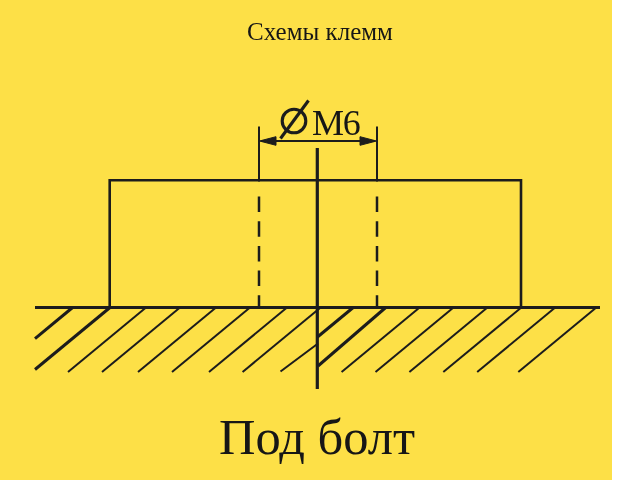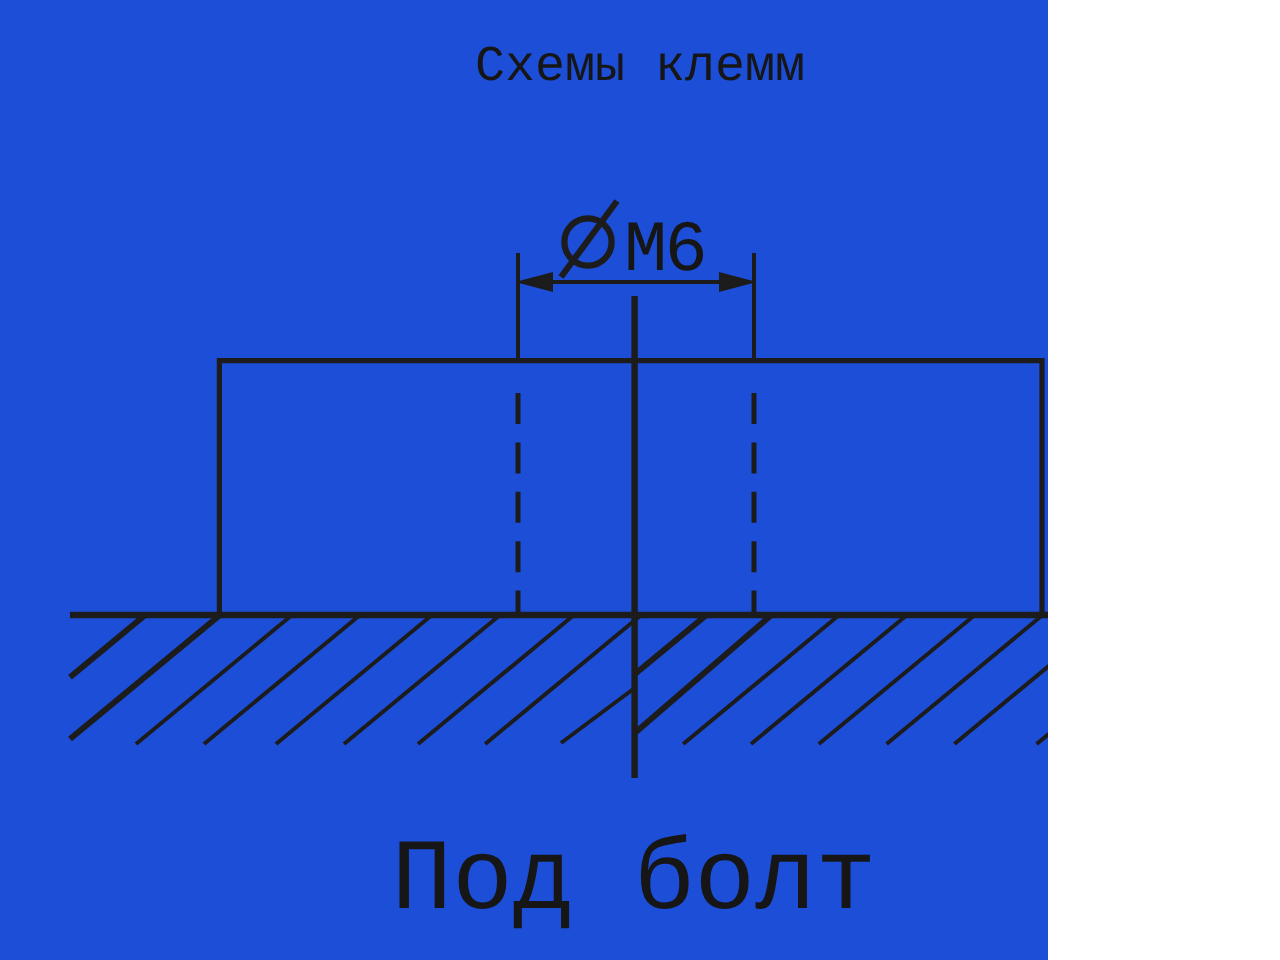--- a/index.html
+++ b/index.html
@@ -1,17 +1,17 @@
 <!DOCTYPE html>
 <html><head>
 <meta charset="utf-8">
 <style>
   html,body{margin:0;padding:0;background:#ffffff;}
-  #page{position:relative;width:524px;height:480px;background:#1d4ed8;overflow:hidden;
-        font-family:Liberation Mono, monospace;}
+  #page{position:relative;width:612px;height:480px;background:#fde047;overflow:hidden;
+        font-family:Liberation Serif, serif;}
   svg{position:absolute;left:0;top:0;}
   text{fill:#161616;}
 </style>
 </head>
 <body>
 <div id="page">
 <svg width="640" height="480" viewBox="0 0 640 480">
 
   <text x="320" y="40" font-size="25px" text-anchor="middle">Схемы клемм</text>
 

